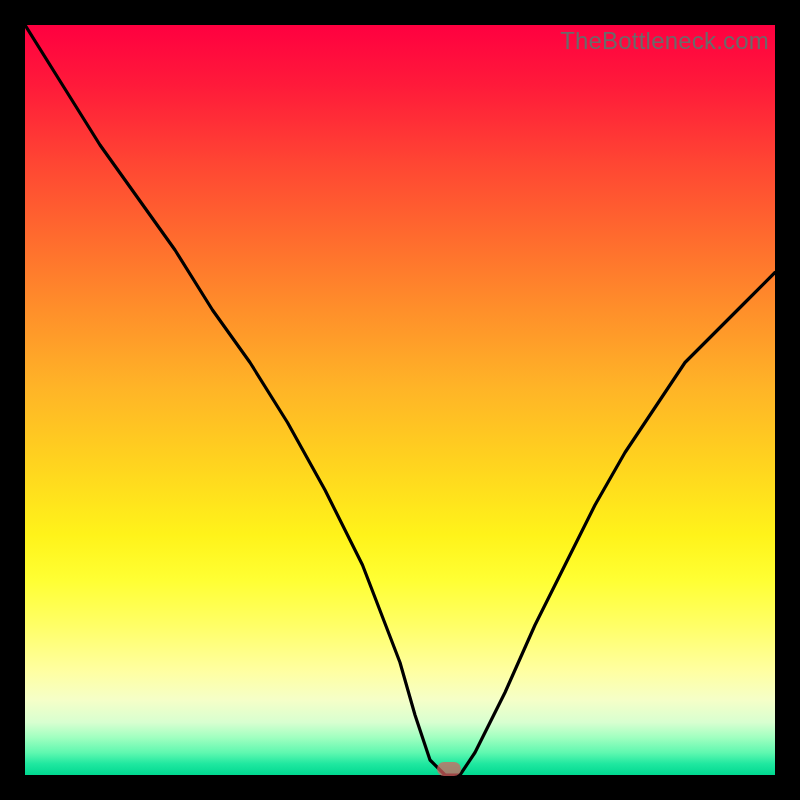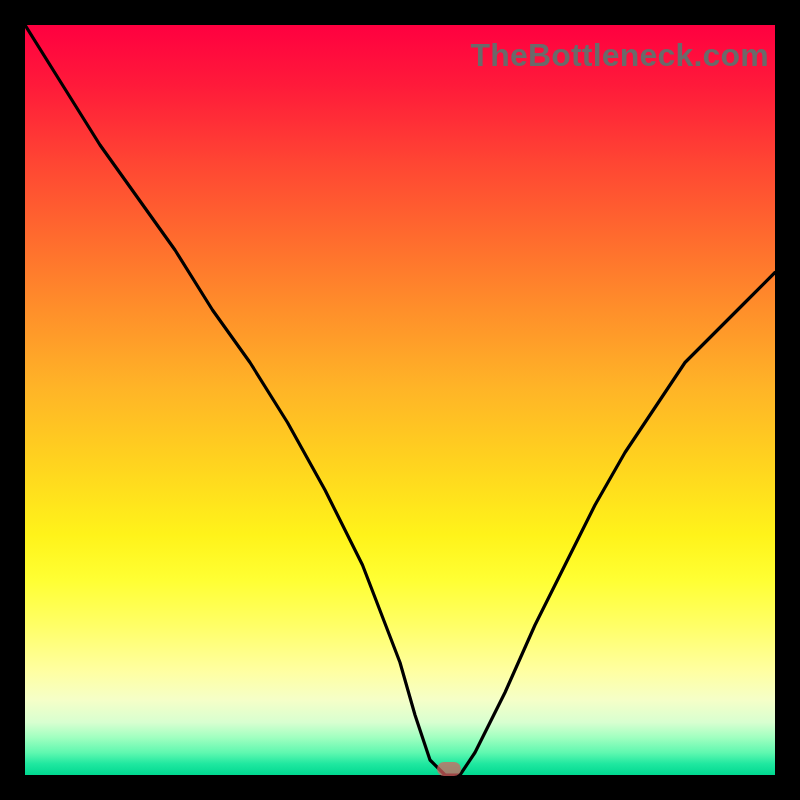--- a/index.html
+++ b/index.html
@@ -29,25 +29,25 @@
       #f5ffc8 90%,
       #d8ffd0 93%,
       #a0ffc0 95%,
       #60f8b0 97%,
       #20e8a0 98.5%,
       #00d890 100%
     );
   }
   .watermark {
     position: absolute;
-    top: 12px;
+    top: 2px;
     right: 6px;
     font-family: Arial, Helvetica, sans-serif;
-    font-size: 32px;
-    font-weight: bold;
+    font-size: 24px;
+    font-weight: normal;
     color: #6a6a6a;
     letter-spacing: 0.2px;
   }
   svg.curve {
     position: absolute;
     left: 0; top: 0;
     width: 750px; height: 750px;
   }
   .marker {
     position: absolute;

